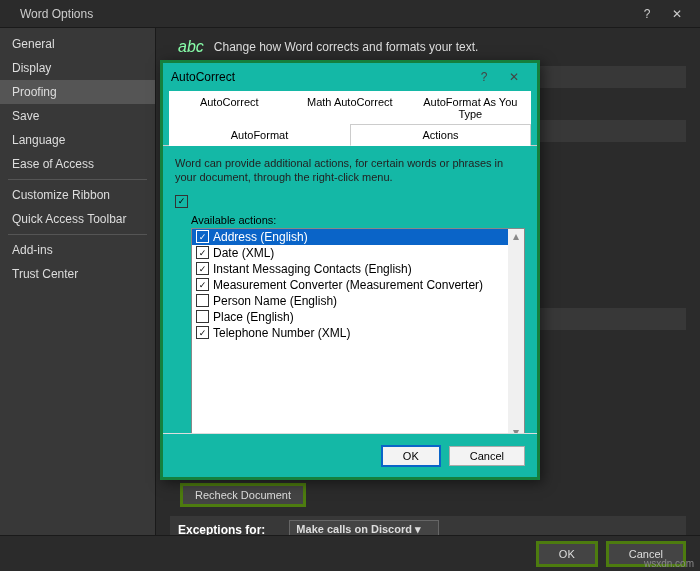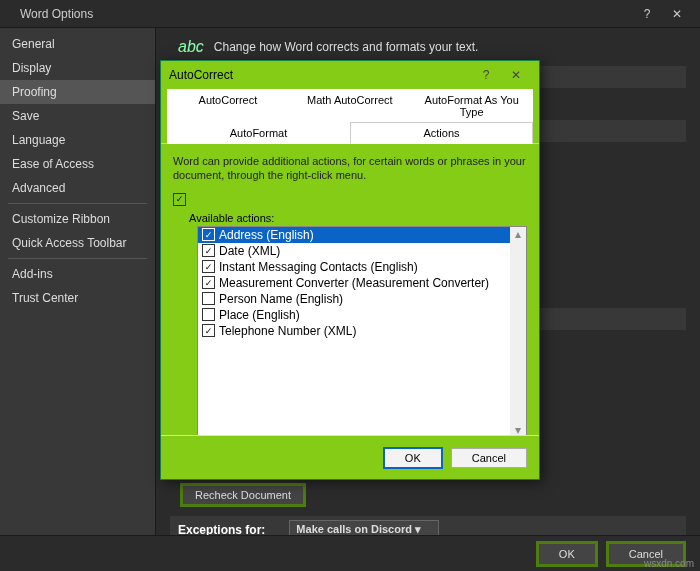--- a/index.html
+++ b/index.html
@@ -21,41 +21,41 @@
   .wo-icon-abc { color: #8fa; font-size: 16px; font-style: italic; margin-left: 8px; }
   .wo-section { background: #383838; color: #fff; padding: 4px 8px; margin: 6px 0; font-weight: 600; font-size: 12px; }
   .wo-row { display: flex; align-items: center; gap: 6px; padding: 3px 0 3px 10px; color: #ddd; }
   .wo-check { width: 13px; height: 13px; border: 1px solid #888; display: inline-flex; align-items: center; justify-content: center; background: #2b2b2b; font-size: 9px; color: #ddd; }
   .wo-select { background: #444; border: 1px solid #666; color: #ddd; padding: 2px 18px 2px 6px; font-size: 11px; position: relative; }
   .wo-btn { background: #444; border: 3px solid #4d7c0f; color: #ddd; padding: 3px 12px; font-size: 11px; cursor: pointer; }
   .wo-footer { position: absolute; bottom: 0; right: 0; left: 0; height: 36px; background: #2b2b2b; border-top: 1px solid #1a1a1a; display: flex; justify-content: flex-end; align-items: center; padding-right: 14px; gap: 8px; }
   .wo-footer .wo-btn { padding: 4px 20px; }
   
   
-  .ac-dialog { position: absolute; left: 160px; top: 60px; width: 380px; height: 420px; background: #84cc16; border: 1px solid #15803d; box-shadow: 3px 3px 12px rgba(0,0,0,0.5); display: flex; flex-direction: column; color: #000; }
+  .ac-dialog { position: absolute; left: 160px; top: 60px; width: 380px; height: 420px; background: #14b8a6; border: 3px solid #15803d; box-shadow: 3px 3px 12px rgba(0,0,0,0.5); display: flex; flex-direction: column; color: #000; }
   .ac-titlebar { height: 28px; display: flex; align-items: center; padding: 0 8px; }
   .ac-title { flex: 1; font-size: 12px; }
   .ac-tb-btn { width: 30px; height: 20px; display: flex; align-items: center; justify-content: center; cursor: pointer; color: #444; }
   
   .ac-tabs { display: flex; flex-wrap: wrap; border-bottom: 1px solid #ccc; padding: 0 6px; }
   .ac-tab { padding: 4px 10px; font-size: 11px; cursor: pointer; border: 1px solid transparent; margin-bottom: -1px; background: #fff; }
   .ac-tab.row1 { width: 33.3%; text-align: center; }
   .ac-tab.row2 { width: 50%; text-align: center; }
   .ac-tab.active { border: 1px solid #ccc; border-bottom: 1px solid #fff; }
   
   .ac-content { flex: 1; padding: 10px 12px; overflow: hidden; }
   .ac-desc { font-size: 11px; color: #222; margin-bottom: 10px; line-height: 1.3; }
   .ac-chk-row { display: flex; align-items: center; gap: 5px; margin-bottom: 6px; }
   .ac-chk { width: 13px; height: 13px; border: 1px solid #333; display: inline-flex; align-items: center; justify-content: center; font-size: 9px; }
   .ac-chk.on::after { content: "✓"; }
   .ac-label { font-size: 11px; padding: 1px 2px; }
   .ac-label.dashed { outline: 1px dotted #000; }
   .ac-sublabel { font-size: 11px; margin: 2px 0 2px 16px; }
   
-  .ac-listbox { border: 1px solid #888; height: 212px; margin-left: 24px; overflow: hidden; position: relative; background: #fff; }
+  .ac-listbox { border: 1px solid #888; height: 212px; margin-left: 16px; overflow: hidden; position: relative; background: #fff; }
   .ac-list-inner { }
   .ac-item { display: flex; align-items: center; gap: 4px; padding: 1px 4px; font-size: 11px; }
   .ac-item.sel { background: #0a64c8; color: #fff; }
   .ac-item.sel .ac-chk { border-color: #fff; }
   .ac-scroll { position: absolute; right: 0; top: 0; bottom: 0; width: 16px; background: #f0f0f0; display: flex; flex-direction: column; justify-content: space-between; align-items: center; font-size: 8px; color: #888; }
   
   .ac-footer { height: 44px; border-top: 1px solid #ddd; display: flex; justify-content: flex-end; align-items: center; padding-right: 12px; gap: 8px; }
   .ac-btn { padding: 3px 20px; font-size: 11px; border: 1px solid #aaa; background: #f3f3f3; cursor: pointer; }
   .ac-btn.primary { border: 2px solid #0a64c8; }
   
@@ -71,21 +71,20 @@
 </div>
 
 <div class="wo-body">
   <div class="wo-sidebar">
     <div class="wo-side-item">General</div>
     <div class="wo-side-item">Display</div>
     <div class="wo-side-item sel">Proofing</div>
     <div class="wo-side-item">Save</div>
     <div class="wo-side-item">Language</div>
     <div class="wo-side-item">Ease of Access</div>
-    <div class="wo-side-item">Advanced</div>
     <div class="wo-side-sep"></div>
     <div class="wo-side-item">Customize Ribbon</div>
     <div class="wo-side-item">Quick Access Toolbar</div>
     <div class="wo-side-sep"></div>
     <div class="wo-side-item">Add-ins</div>
     <div class="wo-side-item">Trust Center</div>
   </div>
 
   <div class="wo-main">
     <div class="wo-header">

